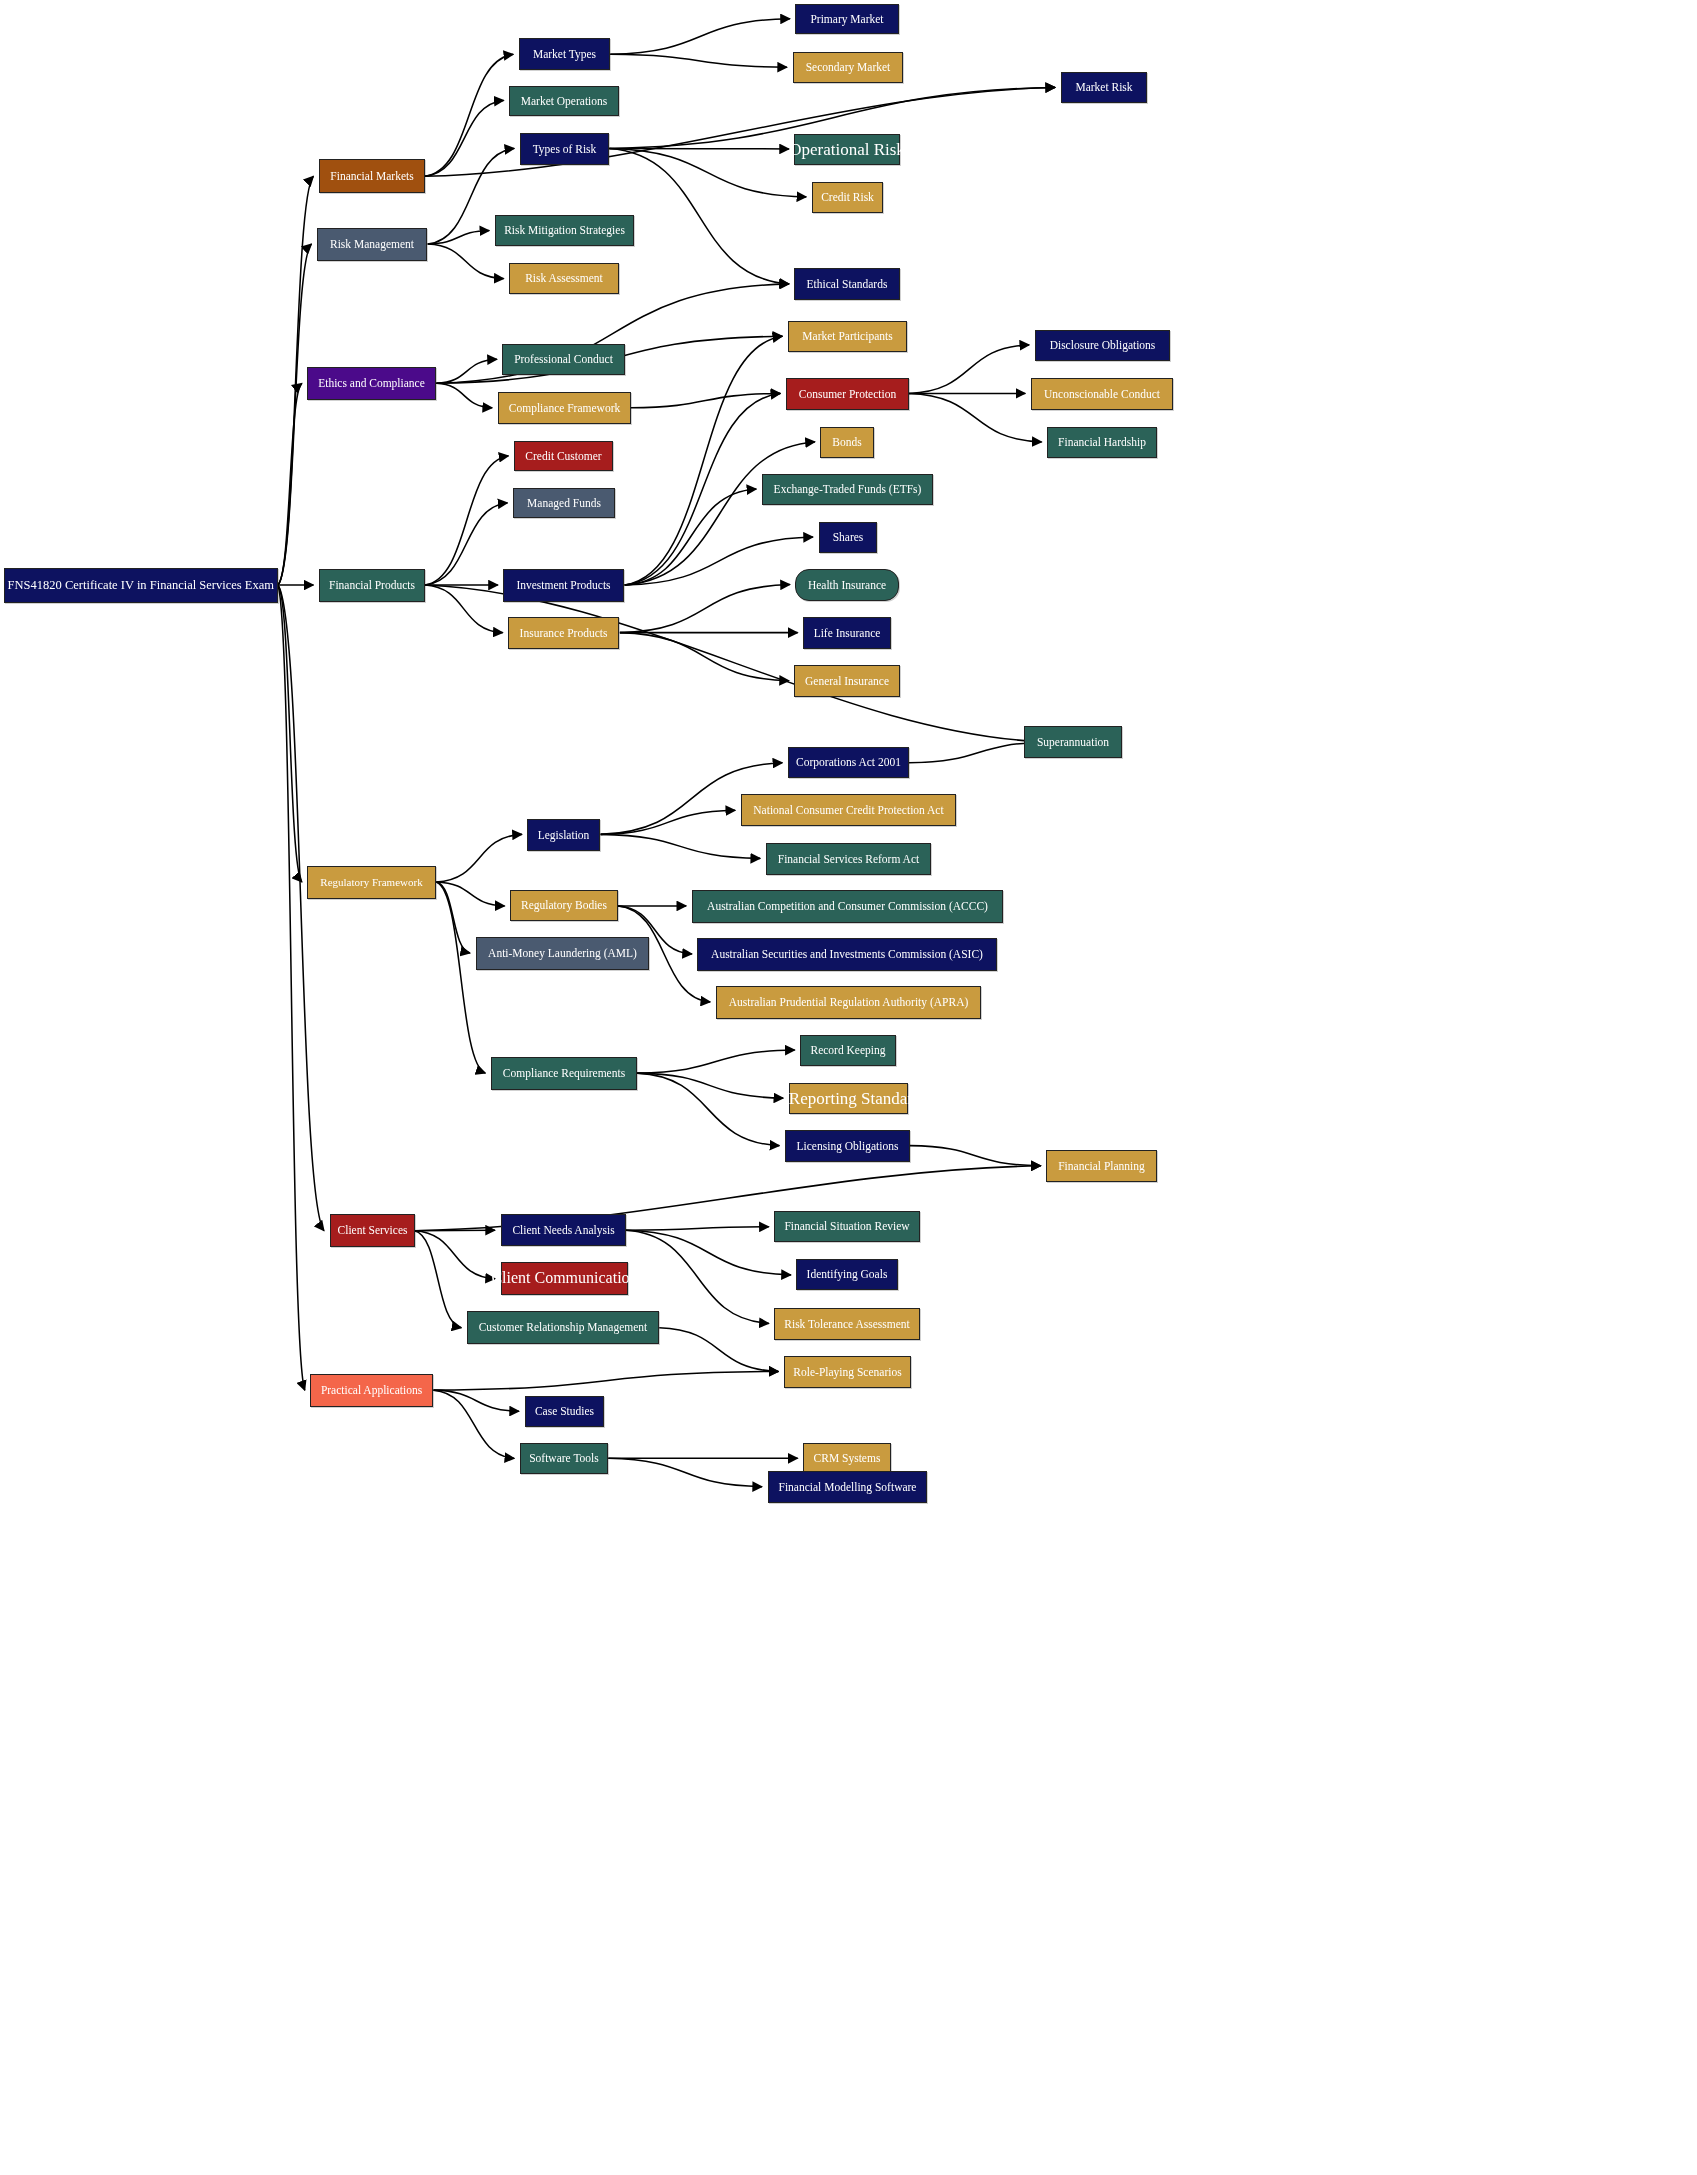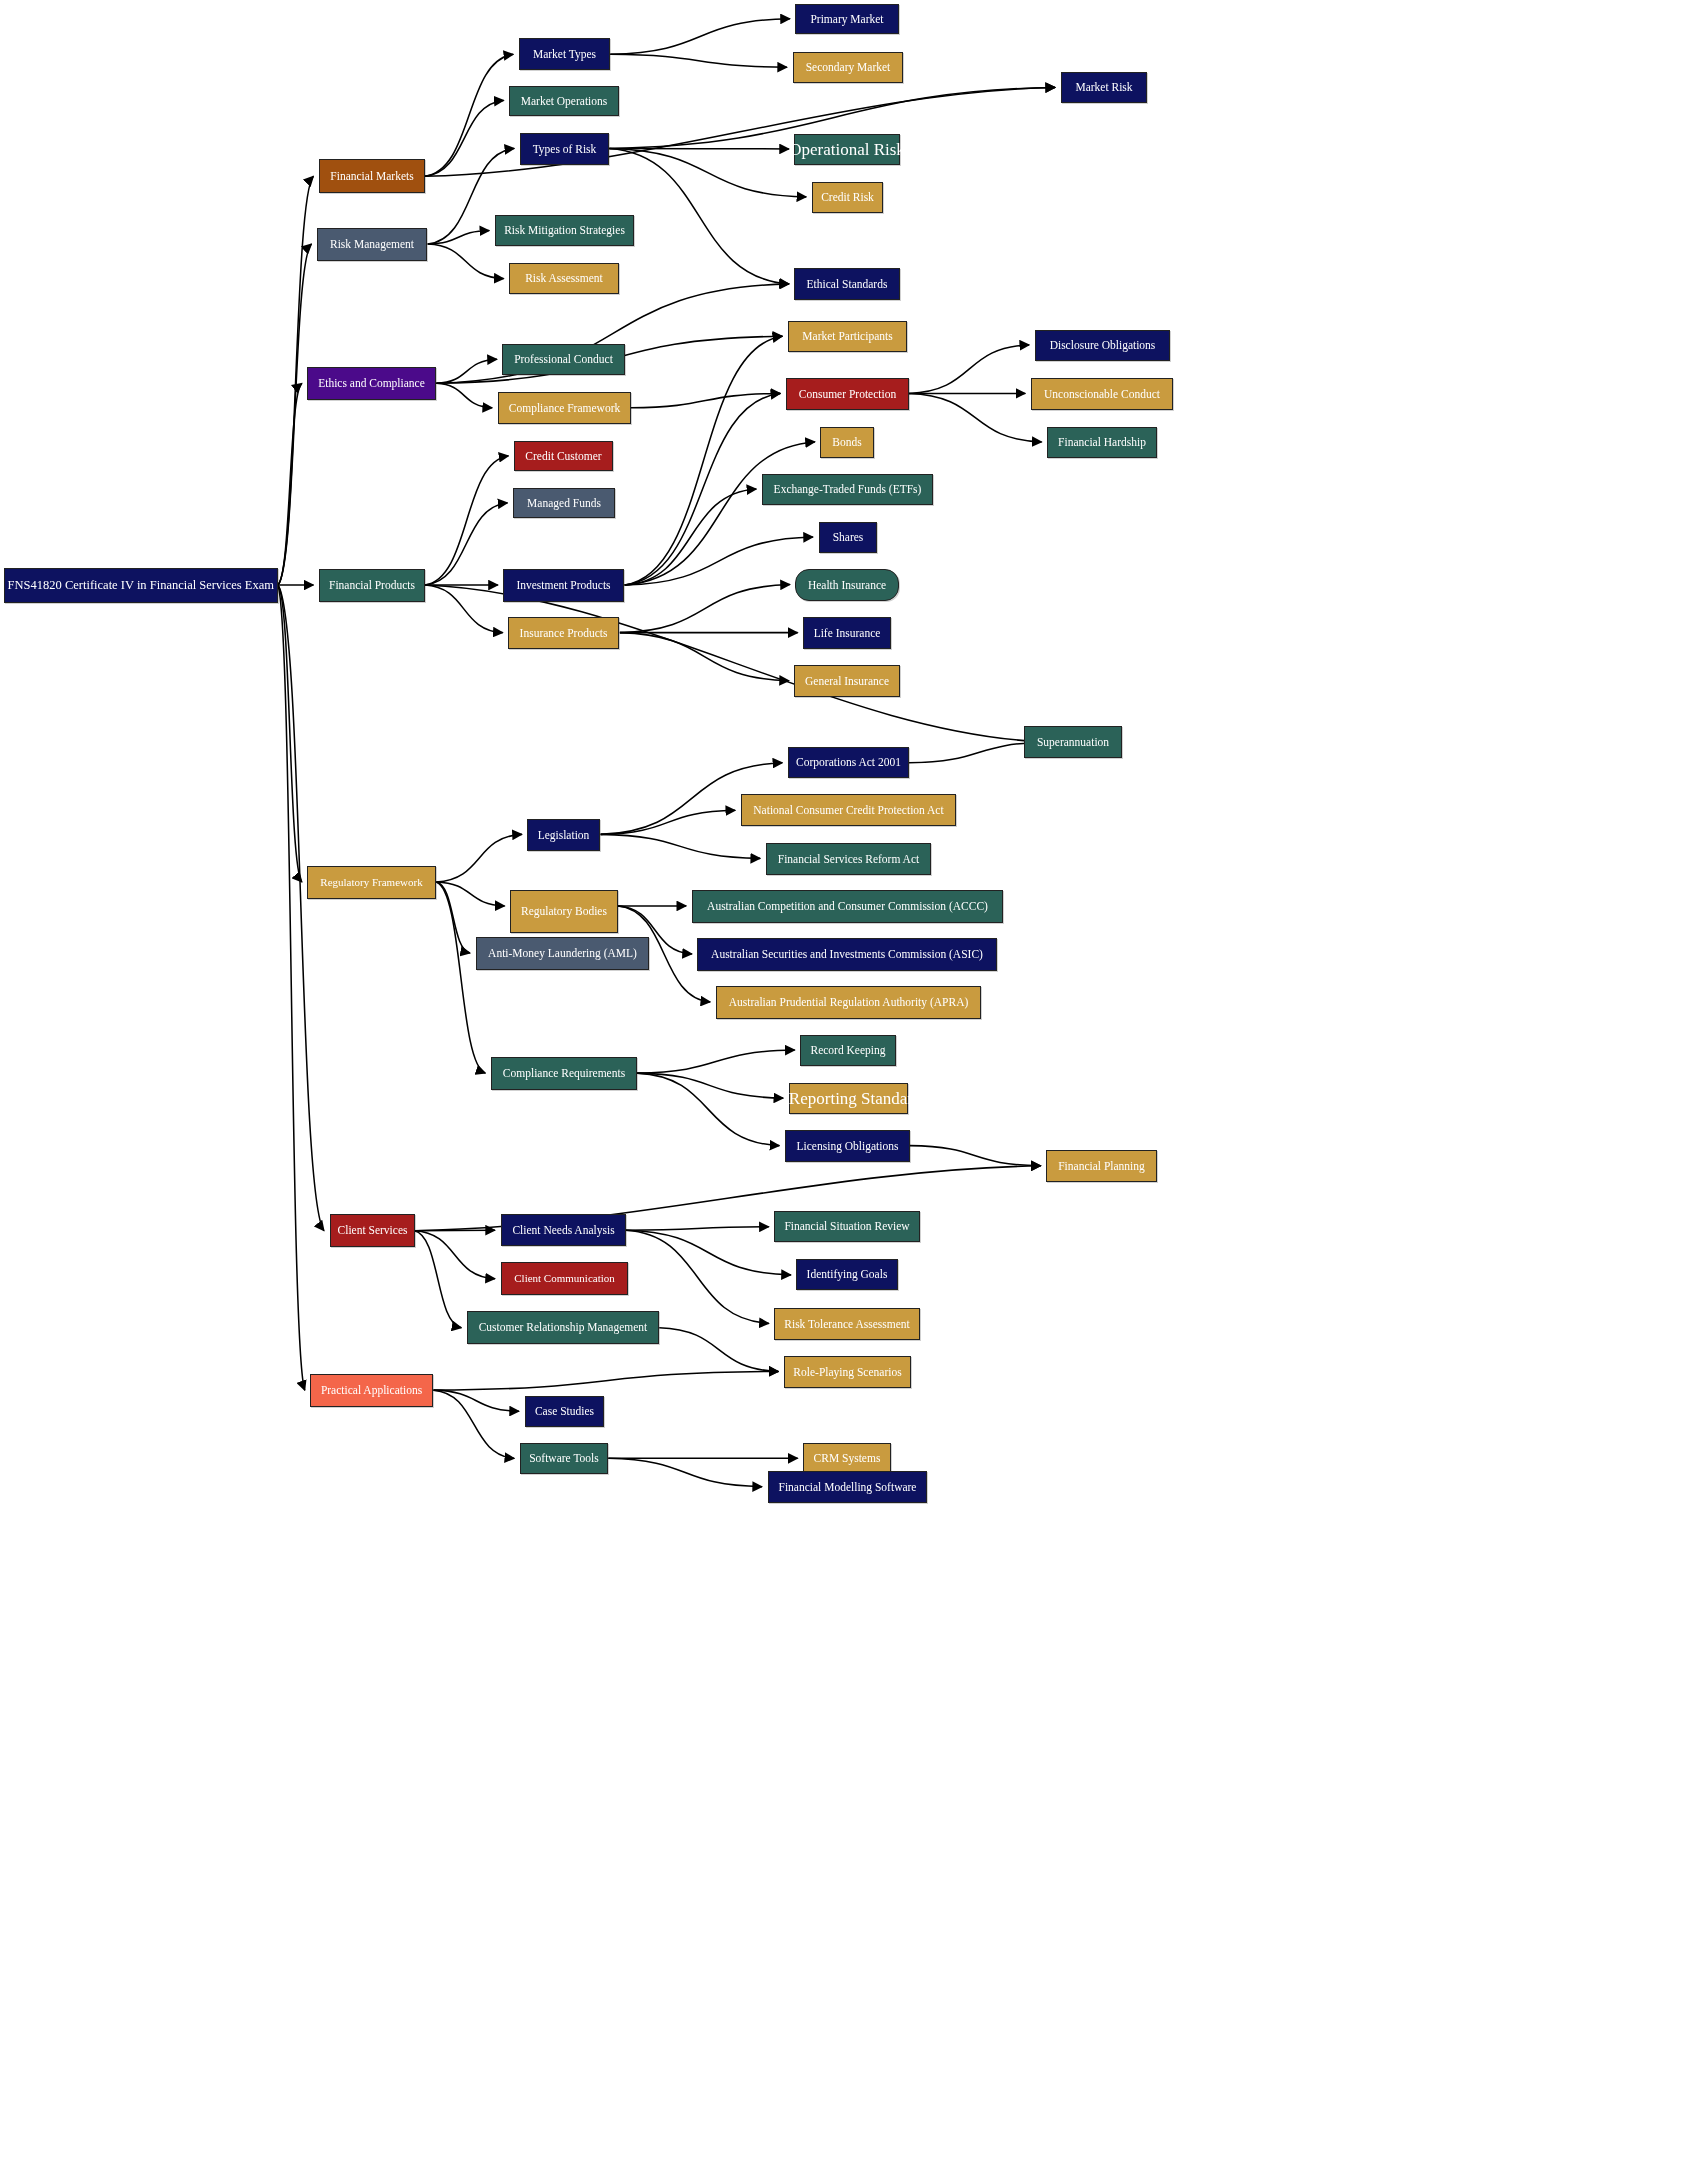--- a/index.html
+++ b/index.html
@@ -213,21 +213,21 @@
       </div>
       <div class="node" style="left: 788px; top: 747px; width: 121px; height: 31px; background: rgb(13, 18, 96); font-size: 11.5px;">
         <span>Corporations Act 2001</span>
       </div>
       <div class="node" style="left: 741px; top: 794px; width: 215px; height: 32px; background: rgb(201, 155, 63); font-size: 11.5px;">
         <span>National Consumer Credit Protection Act</span>
       </div>
       <div class="node" style="left: 766px; top: 843px; width: 165px; height: 32px; background: rgb(43, 98, 88); font-size: 11.5px;">
         <span>Financial Services Reform Act</span>
       </div>
-      <div class="node" style="left: 510px; top: 890px; width: 108px; height: 43px; background: rgb(201, 155, 63); font-size: 11.5px;">
+      <div class="node" style="left: 510px; top: 890px; width: 108px; height: 31px; background: rgb(201, 155, 63); font-size: 11.5px;">
         <span>Regulatory Bodies</span>
       </div>
       <div class="node" style="left: 692px; top: 890px; width: 311px; height: 33px; background: rgb(43, 98, 88); font-size: 11.5px;">
         <span>Australian Competition and Consumer Commission (ACCC)</span>
       </div>
       <div class="node" style="left: 697px; top: 938px; width: 300px; height: 33px; background: rgb(13, 18, 96); font-size: 11.5px;">
         <span>Australian Securities and Investments Commission (ASIC)</span>
       </div>
       <div class="node" style="left: 716px; top: 986px; width: 265px; height: 33px; background: rgb(201, 155, 63); font-size: 11.5px;">
         <span>Australian Prudential Regulation Authority (APRA)</span>
@@ -249,21 +249,21 @@
       </div>
       <div class="node" style="left: 1046px; top: 1150px; width: 111px; height: 32px; background: rgb(201, 155, 63); font-size: 11.5px;">
         <span>Financial Planning</span>
       </div>
       <div class="node" style="left: 330px; top: 1214px; width: 85px; height: 33px; background: rgb(166, 29, 29); font-size: 11.5px;">
         <span>Client Services</span>
       </div>
       <div class="node" style="left: 501px; top: 1214px; width: 125px; height: 32px; background: rgb(13, 18, 96); font-size: 11.5px;">
         <span>Client Needs Analysis</span>
       </div>
-      <div class="node" style="left: 501px; top: 1262px; width: 127px; height: 33px; background: rgb(166, 29, 29); font-size: 11px;">
+      <div class="node" style="left: 501px; top: 1262px; width: 127px; height: 33px; background: rgb(166, 29, 29); font-size: 16px;">
         <span>Client Communication</span>
       </div>
       <div class="node" style="left: 467px; top: 1311px; width: 192px; height: 33px; background: rgb(43, 98, 88); font-size: 11.5px;">
         <span>Customer Relationship Management</span>
       </div>
       <div class="node" style="left: 774px; top: 1211px; width: 146px; height: 31px; background: rgb(43, 98, 88); font-size: 11.5px;">
         <span>Financial Situation Review</span>
       </div>
       <div class="node" style="left: 796px; top: 1259px; width: 102px; height: 31px; background: rgb(13, 18, 96); font-size: 11.5px;">
         <span>Identifying Goals</span>

